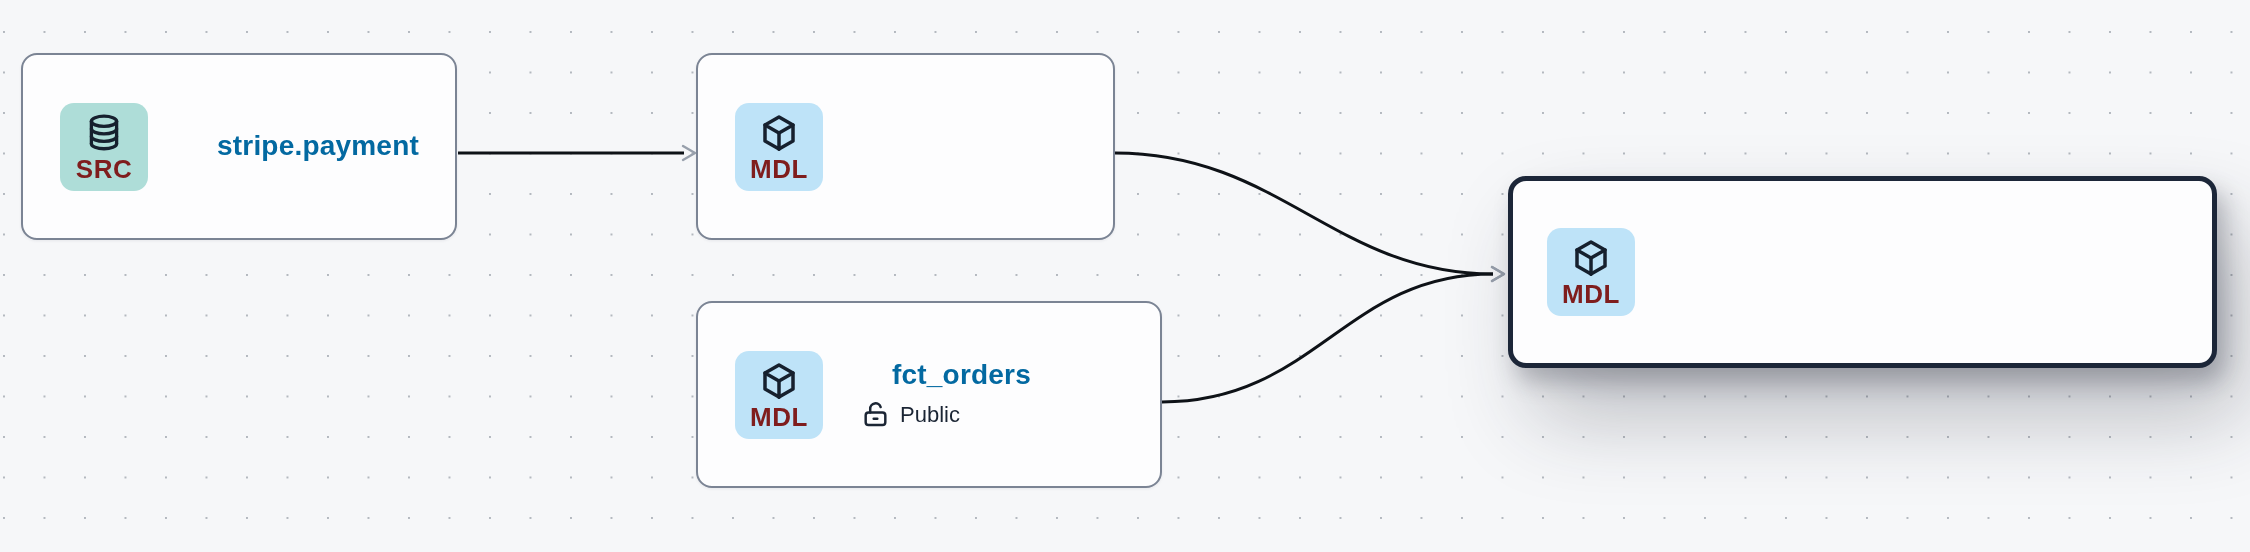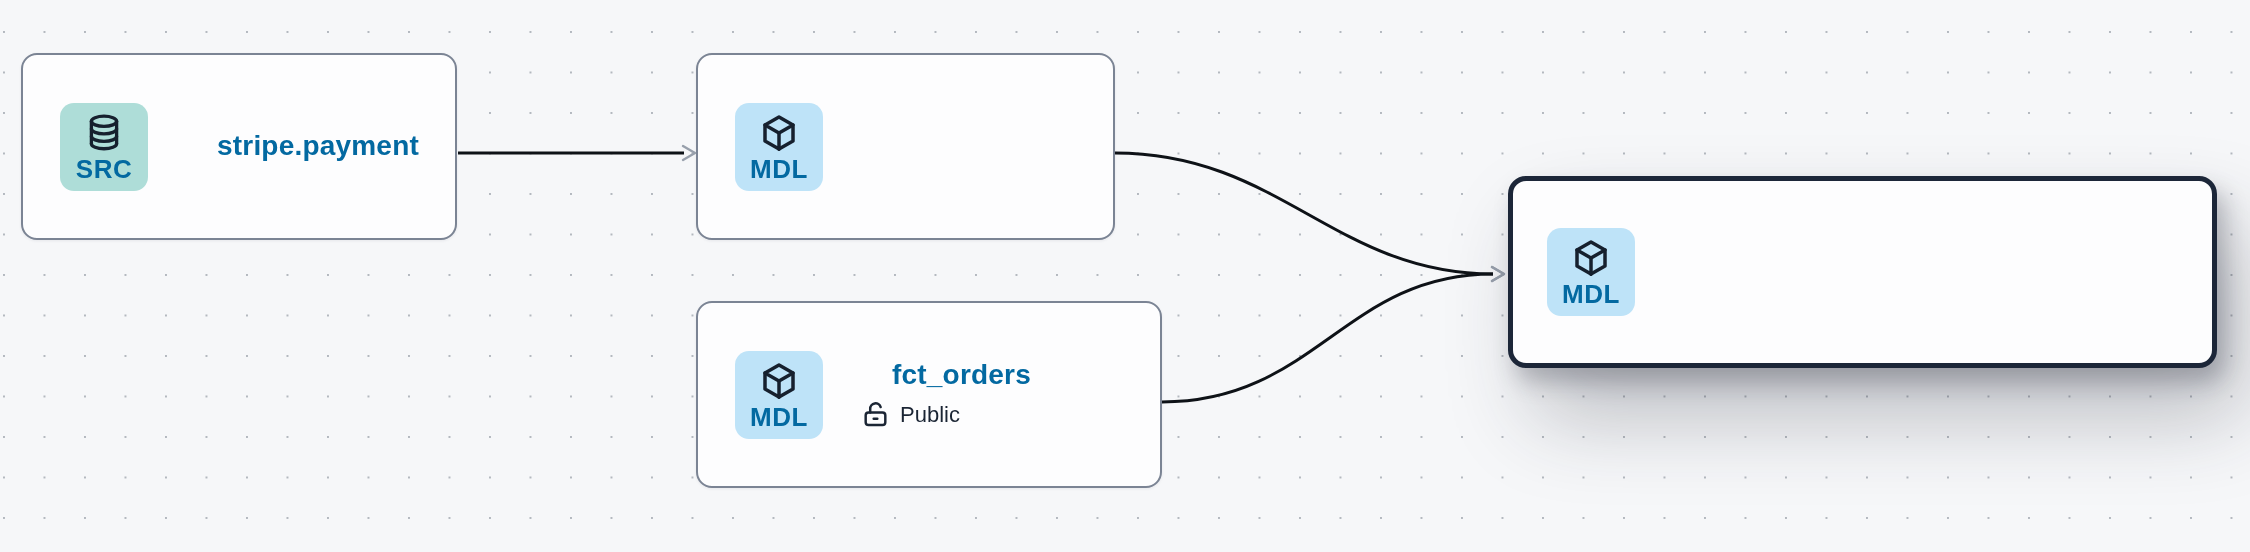--- a/index.html
+++ b/index.html
@@ -34,21 +34,21 @@
     left:1508px;top:176px;width:709px;height:192px;
     border:5px solid #1c2638;border-radius:18px;
     padding-left:34px;
     box-shadow:8px 14px 22px rgba(35,40,55,0.26), 26px 48px 85px rgba(35,40,55,0.28);
   }
 
   .badge{
     width:88px;height:88px;border-radius:14px;
     flex-shrink:0;
     display:flex;flex-direction:column;align-items:center;justify-content:center;
-    color:#0369a1;
+    color:#7f1d1d;
   }
   .badge-src{background:#aeddd8;}
   .badge-mdl{background:#bee3f8;}
   .badge svg{width:42px;height:42px;display:block;}
   .badge .badge-label{
     font-size:26px;line-height:1;font-weight:600;
     letter-spacing:0.5px;margin-top:2px;
   }
 
   .node-texts{display:flex;flex-direction:column;justify-content:center;min-width:0;}

